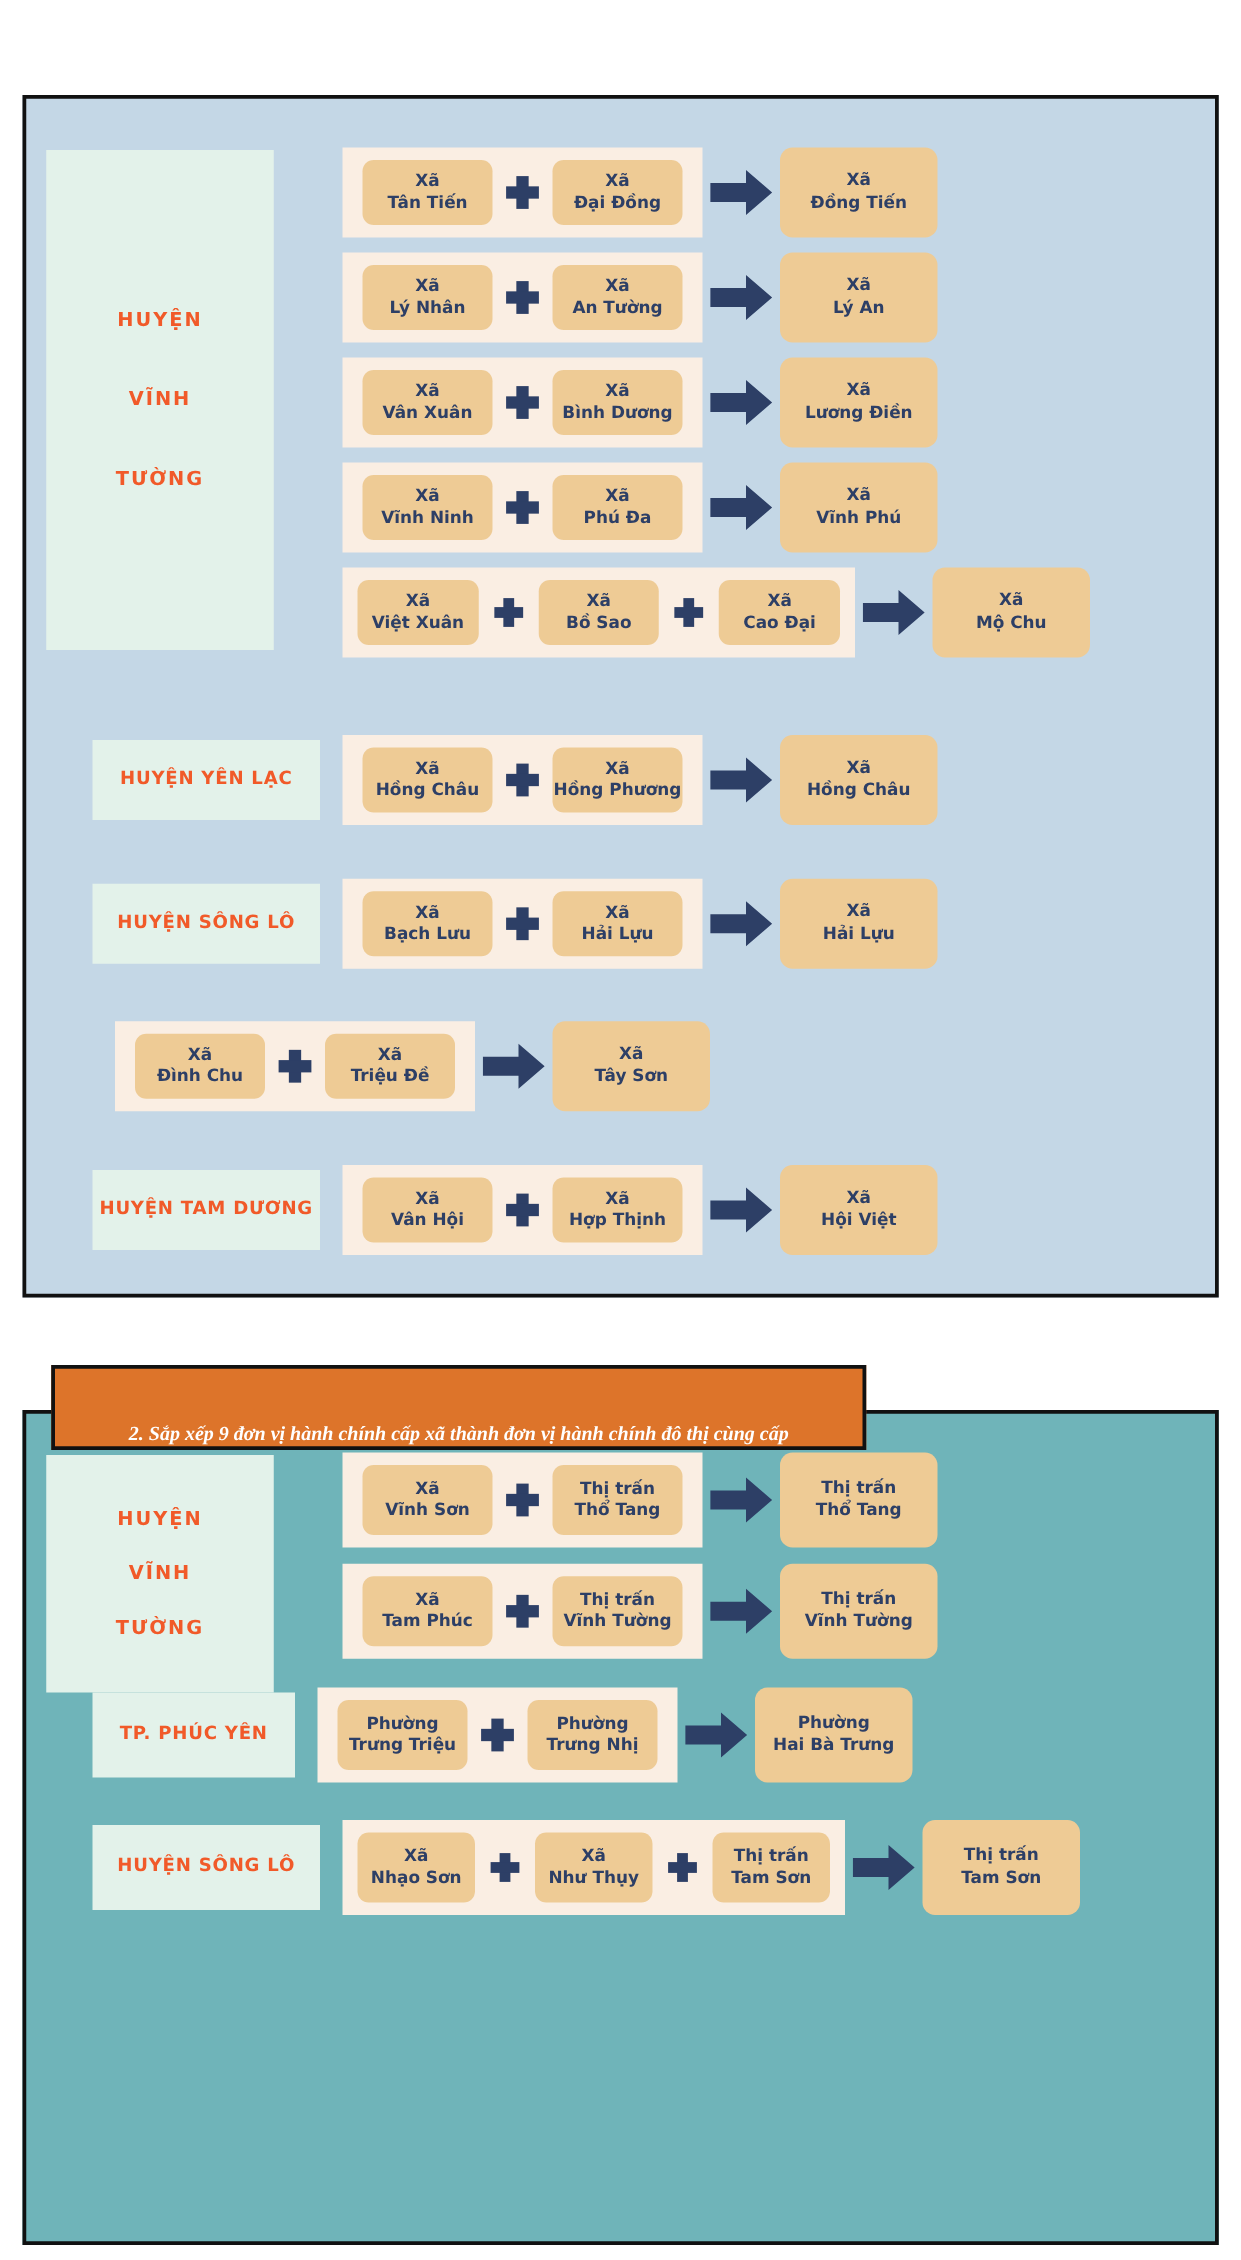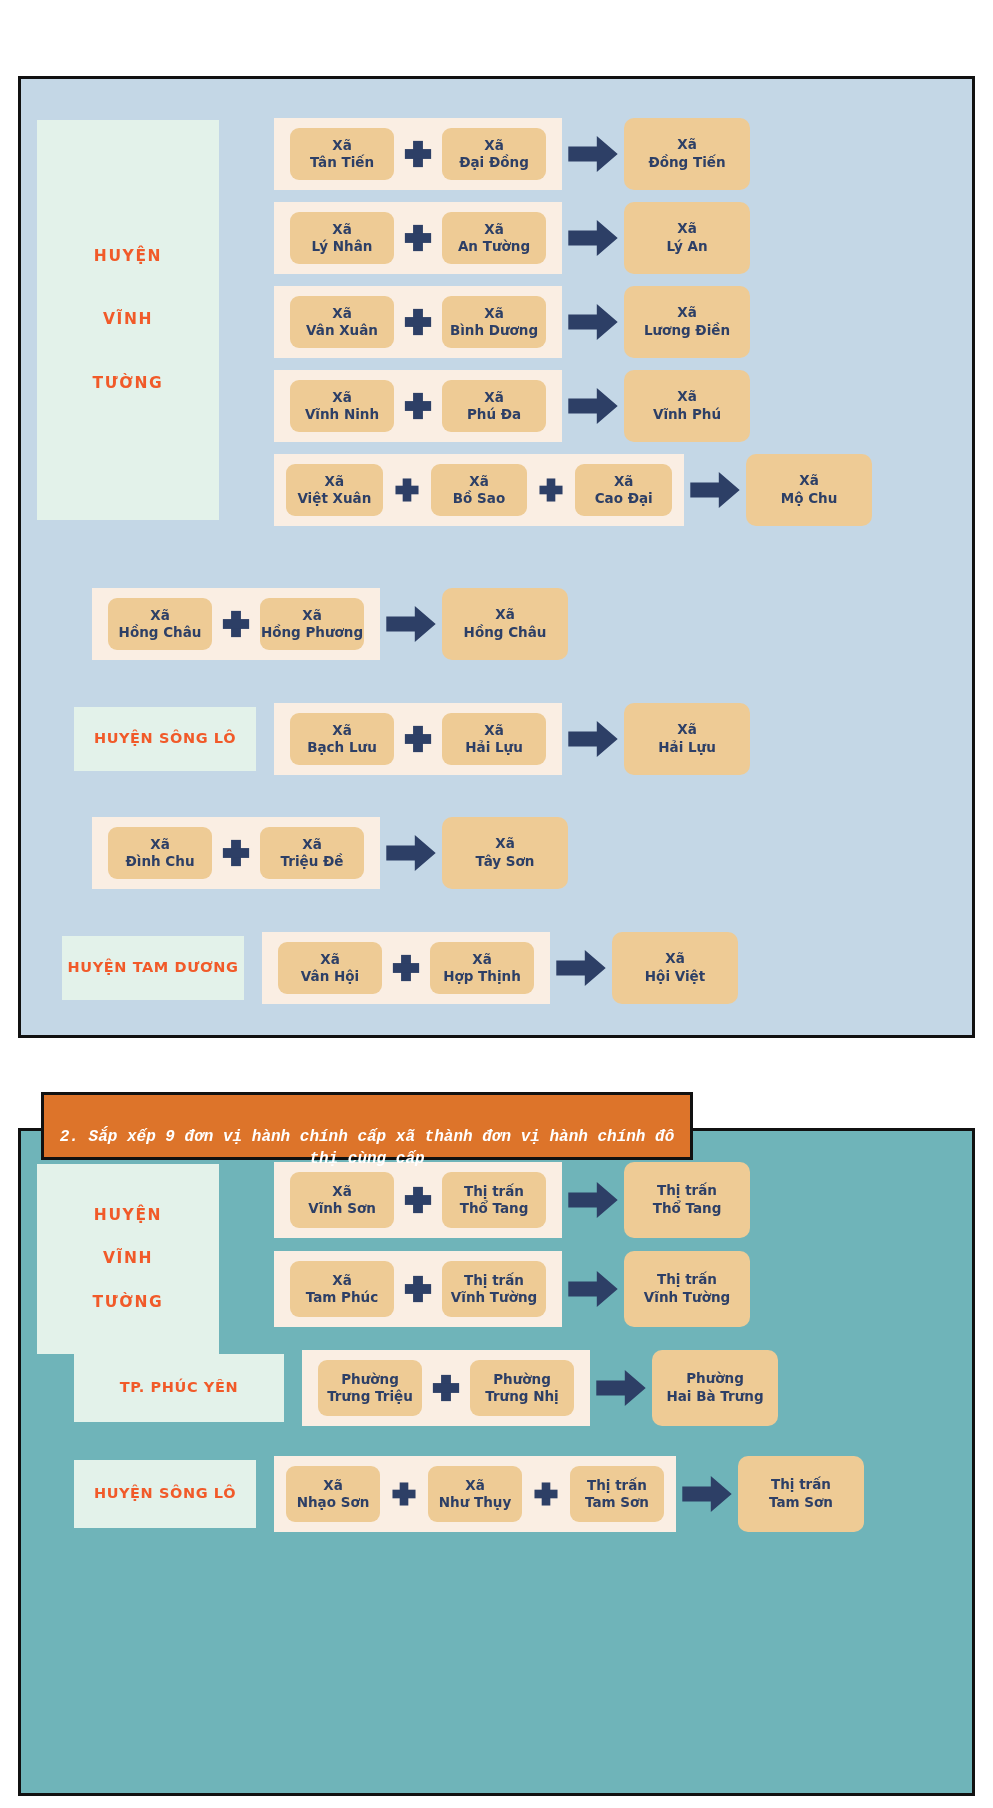--- a/index.html
+++ b/index.html
@@ -24,21 +24,21 @@
     display:flex;align-items:center;justify-content:center;
     z-index:5;
   }
   #banner-1{left:41px;top:14px;width:652px;height:68px;}
   #banner-1 .banner-text{
     font-weight:bold;font-size:16.5px;line-height:1.35;
     letter-spacing:-0.2px;padding:0 14px;
   }
   #banner-2{left:41px;top:1092px;width:652px;height:68px;}
   #banner-2 .banner-text{
-    font-family:Liberation Mono, monospace;
+    font-family:Liberation Serif, serif;
     font-style:italic;font-weight:bold;font-size:16px;line-height:1.4;
     padding:0 6px;
     margin-top:44px;
   }
 
   
   .rows{position:absolute;left:0;top:0;width:100%;height:100%;}
   .row{position:absolute;display:flex;align-items:center;padding-left:37px;}
 
   
@@ -210,20 +210,23 @@
             <svg width="50" height="38" viewBox="0 0 52 40">
               <path d="M0 12 L30 12 L30 1 L52 20 L30 39 L30 28 L0 28 Z" fill="#2d3f66"></path>
             </svg>
           </div>
           <div class="result" style="width: 126px; height: 72px; font-size: 13.5px;">
             <span>Xã</span>
             <span>Mộ Chu</span>
           </div>
         </div>
         <div class="row" style="left: 16px; top: 509px; height: 72px;">
+          <div class="district" style="width: 182px; height: 64px; font-size: 14.5px; letter-spacing: 0.6px;">
+            <span class="dline">HUYỆN YÊN LẠC</span>
+          </div>
           <div style="width: 18px; flex: 0 0 auto;"></div>
           <div class="group" style="width: 288px; height: 72px;">
             <div class="unit" style="width: 104px; height: 52px; font-size: 13.5px;">
               <span class="u-kind">Xã</span>
               <span class="u-name">Hồng Châu</span>
             </div>
             <div class="plus" style="transform: scale(0.82);"></div>
             <div class="unit" style="width: 104px; height: 52px; font-size: 13.5px;">
               <span class="u-kind">Xã</span>
               <span class="u-name">Hồng Phương</span>
@@ -281,21 +284,21 @@
           <div class="arrow" style="width: 50px; height: 38px;">
             <svg width="50" height="38" viewBox="0 0 52 40">
               <path d="M0 12 L30 12 L30 1 L52 20 L30 39 L30 28 L0 28 Z" fill="#2d3f66"></path>
             </svg>
           </div>
           <div class="result" style="width: 126px; height: 72px; font-size: 13.5px;">
             <span>Xã</span>
             <span>Tây Sơn</span>
           </div>
         </div>
-        <div class="row" style="left: 4px; top: 853px; height: 72px; justify-content: space-between;">
+        <div class="row" style="left: 16px; top: 853px; height: 72px; justify-content: space-between;">
           <div class="district" style="width: 182px; height: 64px; font-size: 14.5px; letter-spacing: 0.6px;">
             <span class="dline">HUYỆN TAM DƯƠNG</span>
           </div>
           <div style="width: 18px; flex: 0 0 auto;"></div>
           <div class="group" style="width: 288px; height: 72px;">
             <div class="unit" style="width: 104px; height: 52px; font-size: 13.5px;">
               <span class="u-kind">Xã</span>
               <span class="u-name">Vân Hội</span>
             </div>
             <div class="plus" style="transform: scale(0.82);"></div>
@@ -363,21 +366,21 @@
             <svg width="50" height="38" viewBox="0 0 52 40">
               <path d="M0 12 L30 12 L30 1 L52 20 L30 39 L30 28 L0 28 Z" fill="#2d3f66"></path>
             </svg>
           </div>
           <div class="result" style="width: 126px; height: 76px; font-size: 13.5px;">
             <span>Thị trấn</span>
             <span>Vĩnh Tường</span>
           </div>
         </div>
         <div class="row" style="left: 16px; top: 219px; height: 76px;">
-          <div class="district" style="width: 210px; height: 68px; font-size: 14.5px; letter-spacing: 0.6px;">
+          <div class="district" style="width: 162px; height: 68px; font-size: 14.5px; letter-spacing: 0.6px;">
             <span class="dline">TP. PHÚC YÊN</span>
           </div>
           <div style="width: 18px; flex: 0 0 auto;"></div>
           <div class="group" style="width: 288px; height: 76px;">
             <div class="unit" style="width: 104px; height: 56px; font-size: 13.5px;">
               <span class="u-kind">Phường</span>
               <span class="u-name">Trưng Triệu</span>
             </div>
             <div class="plus" style="transform: scale(0.82);"></div>
             <div class="unit" style="width: 104px; height: 56px; font-size: 13.5px;">

